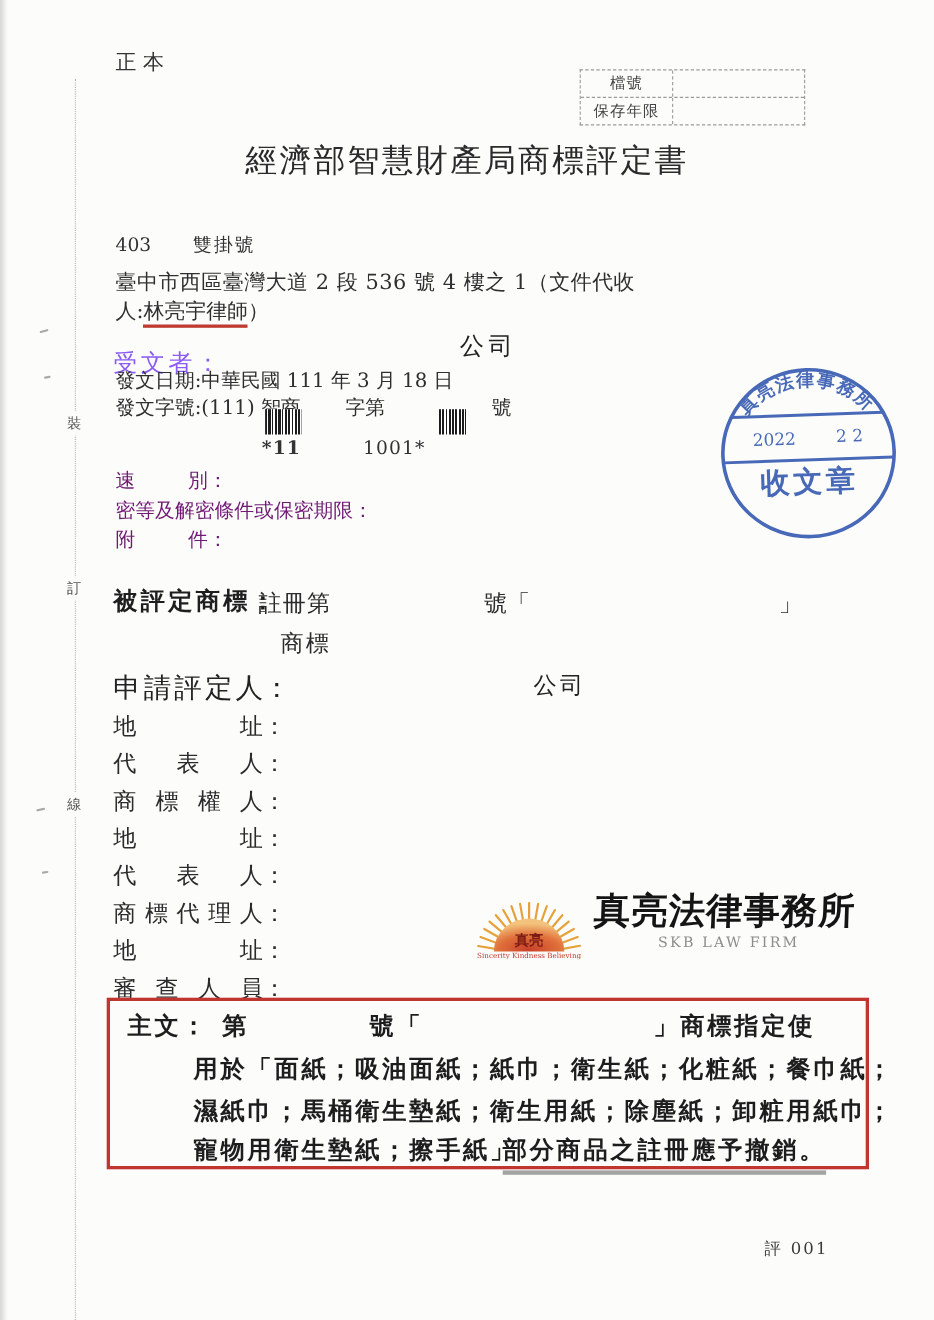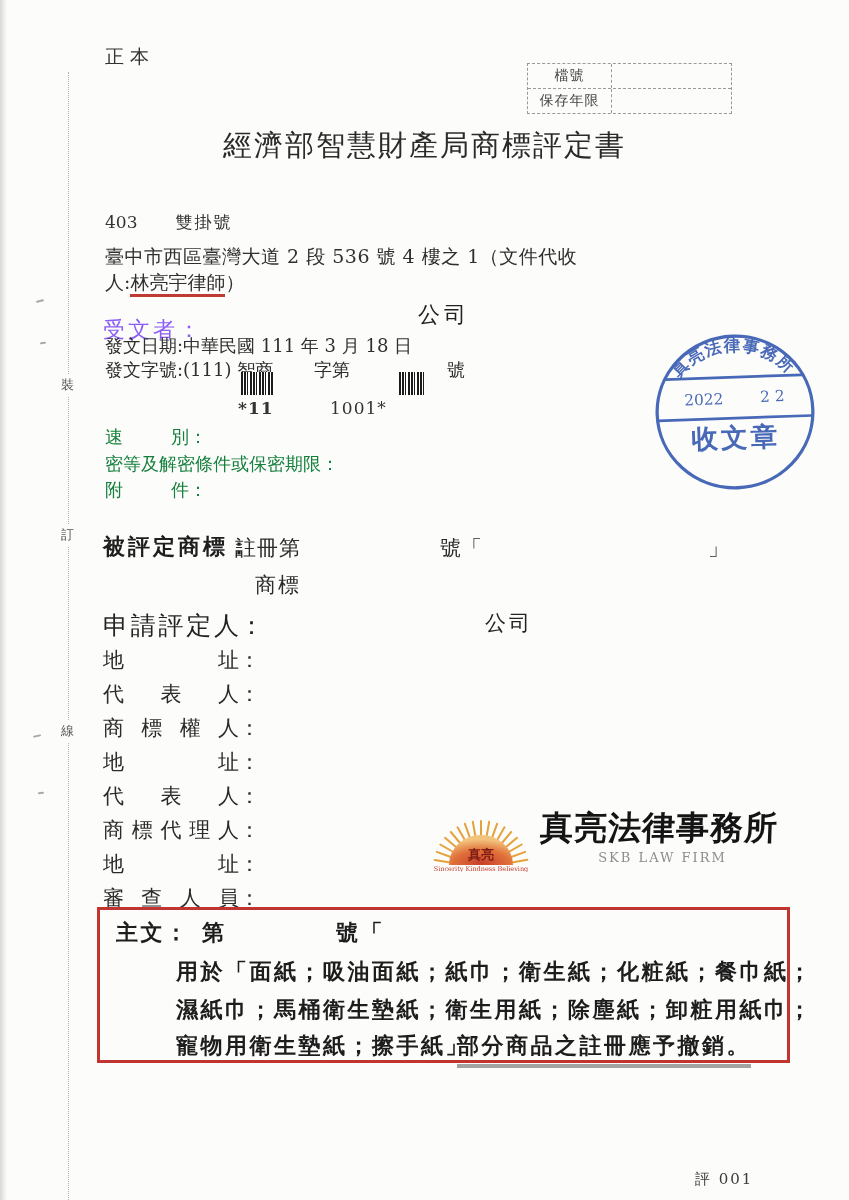--- a/index.html
+++ b/index.html
@@ -34,21 +34,21 @@
   .date-line{ left:105px; top:334px; font-size:18px; color:#2f2f2f; }
   .no-line{ left:0; top:358px; width:100%; height:24px; font-size:18px; color:#2f2f2f; }
   .no-line .p1{ position:absolute; left:105px; }
   .no-line .p2{ position:absolute; left:314px; }
   .no-line .p3{ position:absolute; left:447px; }
   .barcode{ height:23px; background:repeating-linear-gradient(90deg,#1c1c1c 0 2px,#fff 2px 3px,#1c1c1c 3px 5px,#fff 5px 6px,#1c1c1c 6px 7px,#fff 7px 9px); }
   .bc1{ left:241px; top:372px; width:33px; }
   .bc2{ left:399px; top:372px; width:26px; }
   .bc-cap1{ left:238px; top:398px; font-size:17px; color:#333; letter-spacing:1px;font-weight:bold; }
   .bc-cap2{ left:330px; top:398px; font-size:17px; color:#333; letter-spacing:1px; }
-  .admin-row{ left:105px; font-size:18px; color:#15803d; display:flex; }
+  .admin-row{ left:105px; font-size:18px; color:#701a75; display:flex; }
   .jlabel-sm{ display:inline-block; width:84px; text-align:justify; text-align-last:justify; }
   .speed-row{ top:425px; } .secrecy-row{ top:452px; } .attach-row{ top:478px; }
   
   .stamp{ left:651px; top:330px; width:168px; height:164px; opacity:.88; transform:rotate(-2deg); }
   
   .tm-row{ left:0; top:532px; width:100%; height:34px; }
   .tm-row .lbl{ position:absolute; left:103px; font-size:22px; font-weight:700; letter-spacing:3px; color:#1e1e1e; }
   .tm-row .s1{ position:absolute; left:235px; top:2px; font-size:21px; letter-spacing:1px; }
   .tm-row .s2{ position:absolute; left:440px; top:2px; font-size:21px; }
   .tm-row .s3{ position:absolute; left:708px; top:2px; font-size:21px; }
@@ -66,21 +66,21 @@
   .mainbox span{ position:absolute; font-size:22px; font-weight:600; letter-spacing:2.5px; color:#1d1d1d; white-space:nowrap; }
   .v-lbl{ left:16px; top:8px; }
   .v-s1{ left:102px; top:8px; }
   .v-s2{ left:236px; top:8px; }
   .v-s3{ left:494px; top:8px; }
   .v-l2{ left:76px; top:47px; }
   .v-l3{ left:76px; top:85px; }
   .v-l4a{ left:76px; top:121px; }
   .v-l4b{ left:357px; top:121px; border-bottom:4px solid #a3a3a3; padding-bottom:3px; }
   
-  .footer{ left:695px; top:1170px; font-size:15px; color:#3a3a3a; letter-spacing:2px; }
+  .footer{ left:695px; top:1126px; font-size:15px; color:#3a3a3a; letter-spacing:2px; }
   .bind-line{ left:68px; top:72px; bottom:0; width:0; border-left:1px dotted #b3b3b3; }
   .bind-mark{ left:61px; font-size:13px; color:#555; background:#fcfcfa; padding:2px 0; }
   .bm-0{ top:374px; } .bm-1{ top:524px; } .bm-2{ top:720px; }
   .artifact{ background:#a9a9a9; border-radius:1px; }
   .a1{ left:36px; top:300px; width:8px; height:2px; transform:rotate(-15deg); }
   .a2{ left:40px; top:342px; width:6px; height:2px; transform:rotate(-10deg); }
   .a3{ left:33px; top:735px; width:8px; height:2px; transform:rotate(-12deg); }
   .a4{ left:38px; top:792px; width:6px; height:2px; transform:rotate(-8deg); }
 </style>
 </head>
@@ -213,20 +213,21 @@
     <text x="48" y="49" font-size="13" font-weight="700" text-anchor="middle" fill="#7d1c14">真亮</text>
     <text x="48" y="61" font-size="6.5" text-anchor="middle" fill="#c0392b">Sincerity Kindness Believing</text>
   </svg>
   <div class="abs firm-name">真亮法律事務所</div>
   <div class="abs firm-name-en">SKB LAW FIRM</div>
 
   <div class="abs mainbox">
     <span class="v-lbl">主文：</span>
     <span class="v-s1">第</span>
     <span class="v-s2">號「</span>
+    <span class="v-s3">」商標指定使</span>
     <span class="v-l2">用於「面紙；吸油面紙；紙巾；衛生紙；化粧紙；餐巾紙；</span>
     <span class="v-l3">濕紙巾；馬桶衛生墊紙；衛生用紙；除塵紙；卸粧用紙巾；</span>
     <span class="v-l4a">寵物用衛生墊紙；擦手紙」</span>
     <span class="v-l4b">部分商品之註冊應予撤銷。</span>
   </div>
 
   <div class="abs footer">評 001</div>
 
 </div>
 

